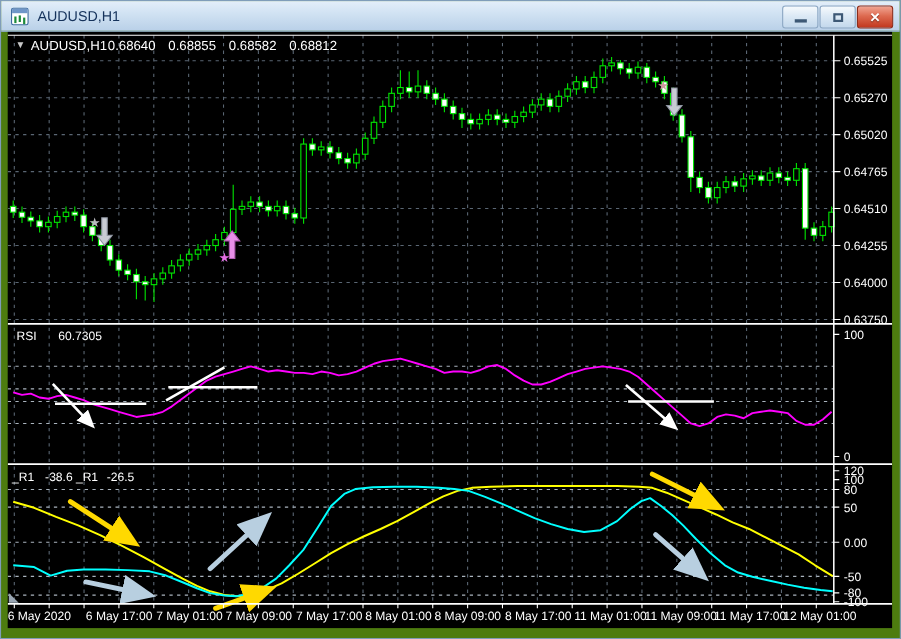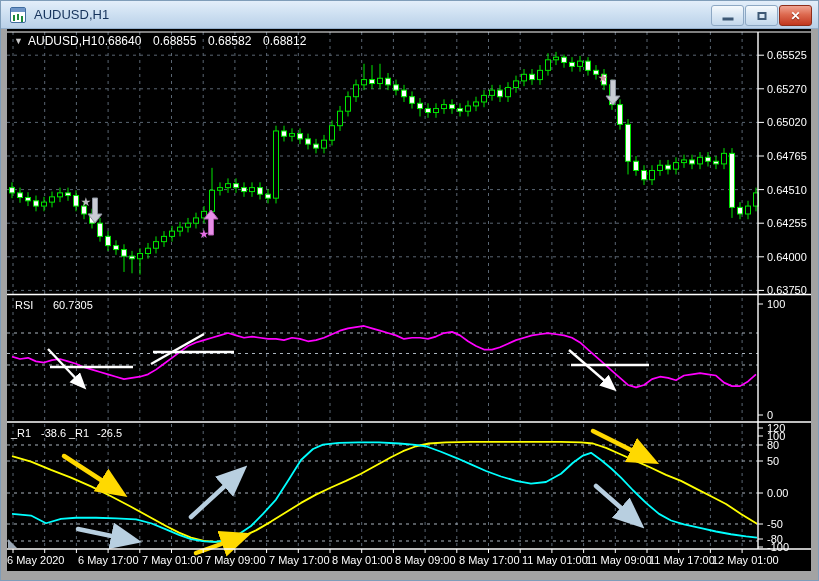--- a/index.html
+++ b/index.html
@@ -1,17 +1,17 @@
 <!DOCTYPE html>
 <html><head>
 <meta charset="utf-8">
 <style>
   html,body{margin:0;padding:0;background:#6b8cab;}
   *{box-sizing:border-box;font-family:"Liberation Sans",sans-serif;}
-  .window{position:relative;width:819px;height:581px;background:#a3a3a3;overflow:hidden;
+  .window{position:relative;width:819px;height:581px;background:#4d7c0f;overflow:hidden;
           border:1px solid #7f9db9;}
   .titlebar{position:absolute;left:0;top:0;width:100%;height:28px;
             background:linear-gradient(#e3eefa,#cfe1f2 45%,#b9d0e8);
             border-bottom:1px solid #93aecb;display:flex;align-items:center;}
   .app-icon{width:16px;height:16px;margin-left:9px;position:relative;
             background:#fff;border:1px solid #3f6ca0;border-radius:2px;}
   .app-icon::before{content:"";position:absolute;left:0;top:0;right:0;height:4px;background:#6f96c8;}
   .app-icon::after{content:"";position:absolute;left:2px;top:7px;width:2px;height:6px;background:#1d8a3a;
                    box-shadow:4px -1px 0 #1d8a3a,8px 1px 0 #1d8a3a;}
   .title-text{margin-left:8px;font-size:13px;color:#15325b;}

